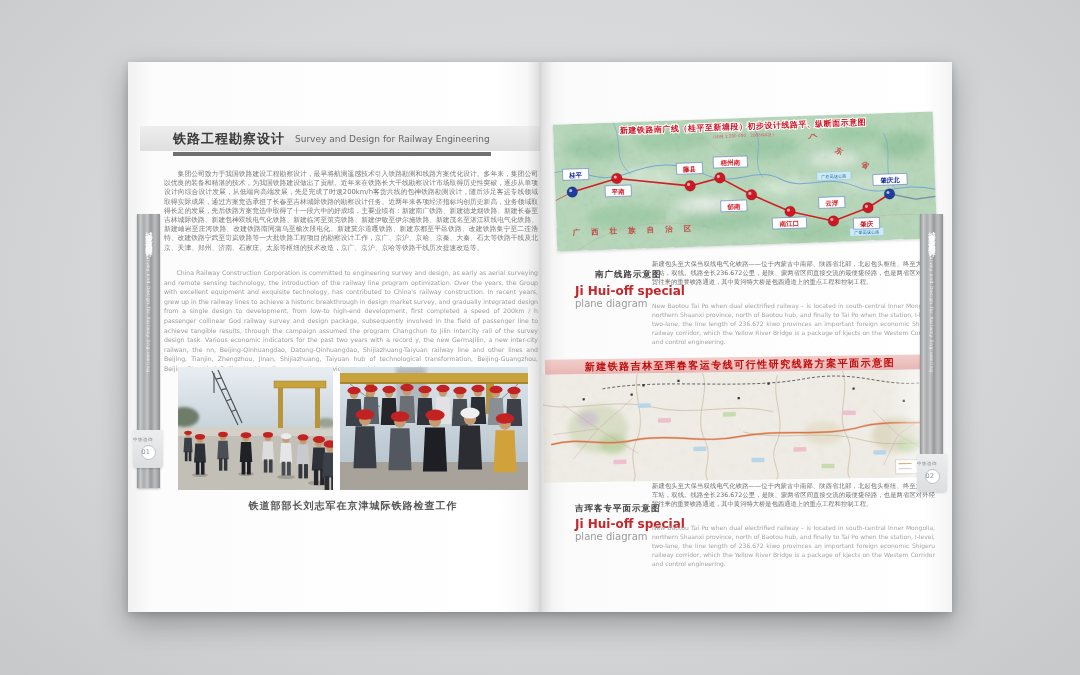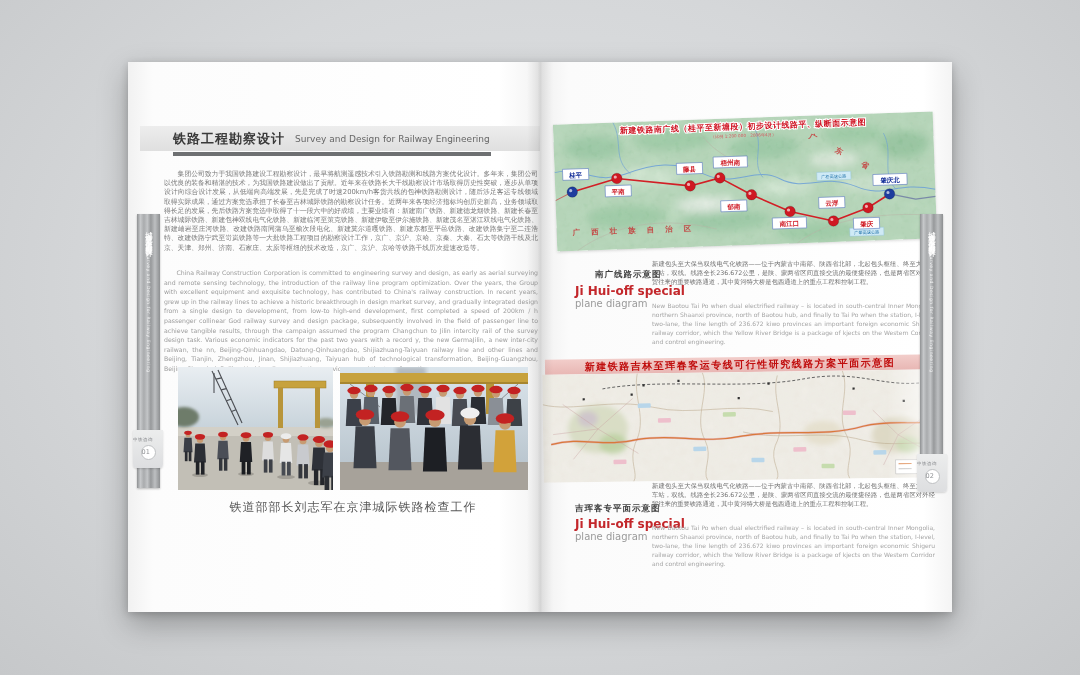--- a/index.html
+++ b/index.html
@@ -36,21 +36,21 @@
   .title-en{font-size:9px;color:#666;margin-left:10px;align-self:center;}
   .title-rule{position:absolute;left:45px;top:90px;width:318px;height:4px;background:#6e7072;}
   .body-cn{position:absolute;left:36px;top:108px;width:374px;font-size:6.8px;line-height:9.2px;
     color:#7a7a7a;text-align:justify;text-indent:2em;}
   .body-en{position:absolute;left:36px;top:206px;width:374px;font-size:6.2px;line-height:9.6px;
     color:#9c9c9c;text-align:justify;text-indent:2em;}
   .photo{position:absolute;top:305px;height:123px;overflow:hidden;}
   #photo1{left:50px;width:155px;}
   #photo2{left:212px;width:188px;}
   .photo-caption{position:absolute;left:50px;top:437px;width:350px;text-align:center;
-    font-size:12px;font-weight:normal;color:#585858;letter-spacing:1px;}
+    font-size:10px;font-weight:bold;color:#585858;letter-spacing:1px;}
   
   .map1{position:absolute;left:15px;top:56px;width:380px;height:127px;transform:rotate(-2deg);box-shadow:0 1px 3px rgba(0,0,0,.15);}
   .banner{position:absolute;left:5px;top:295px;width:390px;height:15px;transform:rotate(-0.8deg);
     background:linear-gradient(180deg,#f2cdca,#e8b7b4);display:flex;align-items:center;justify-content:center;
     font-size:10px;font-weight:bold;color:#c00d0d;letter-spacing:1.5px;white-space:nowrap;}
   .map2{position:absolute;left:3px;top:310px;width:394px;height:108px;transform:rotate(-0.8deg);}
   .sec-label-cn{position:absolute;left:35px;font-size:8.5px;font-weight:bold;color:#3f3f3f;letter-spacing:1px;}
   .sec-label-red{position:absolute;left:35px;font-size:12px;font-weight:bold;color:#c3272b;}
   .sec-label-gray{position:absolute;left:35px;font-size:10px;color:#9a9a9a;}
   .sec-text-cn{position:absolute;left:112px;width:283px;font-size:6.3px;line-height:8.9px;color:#6f6f6f;text-align:justify;}

